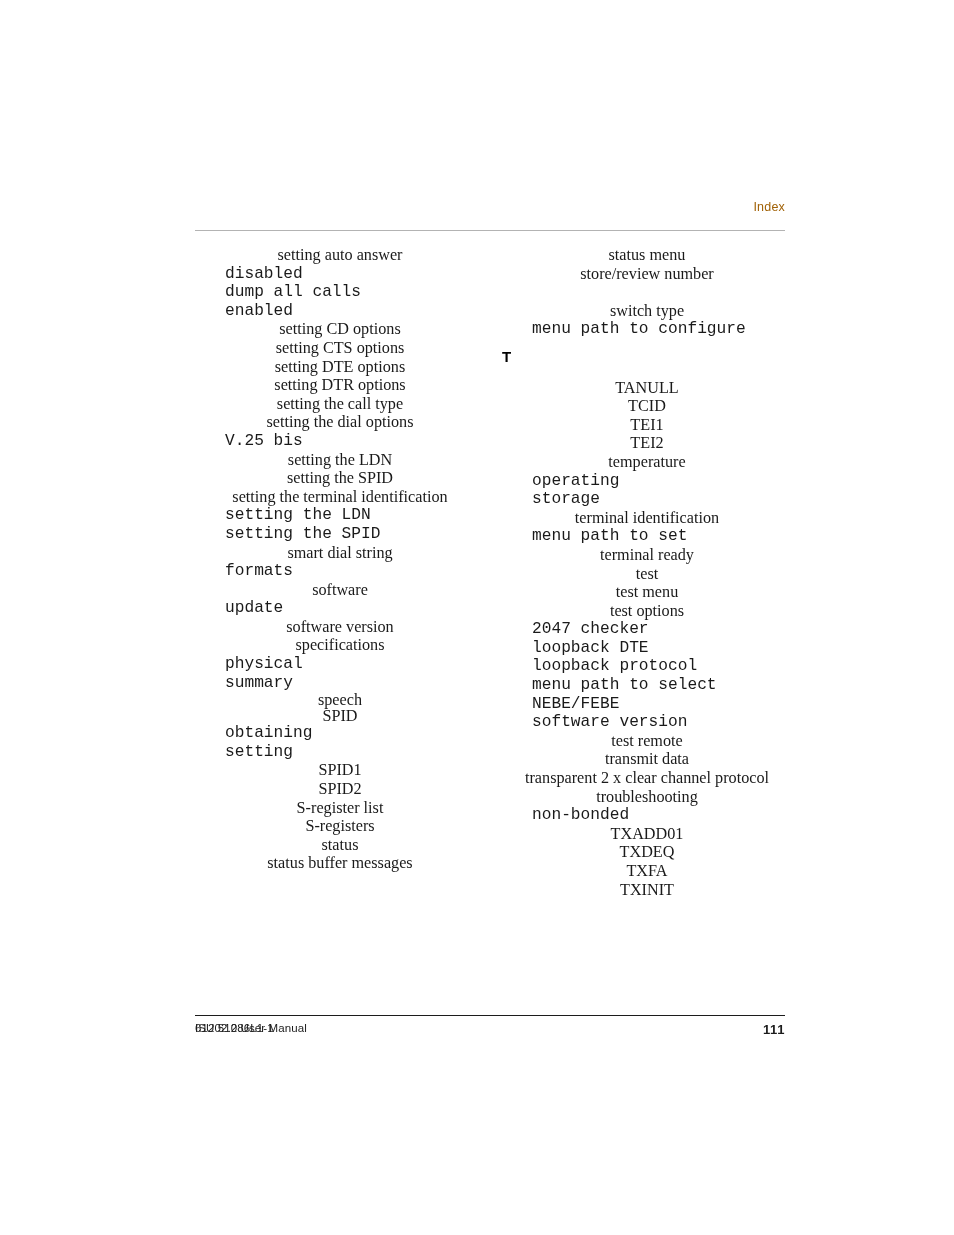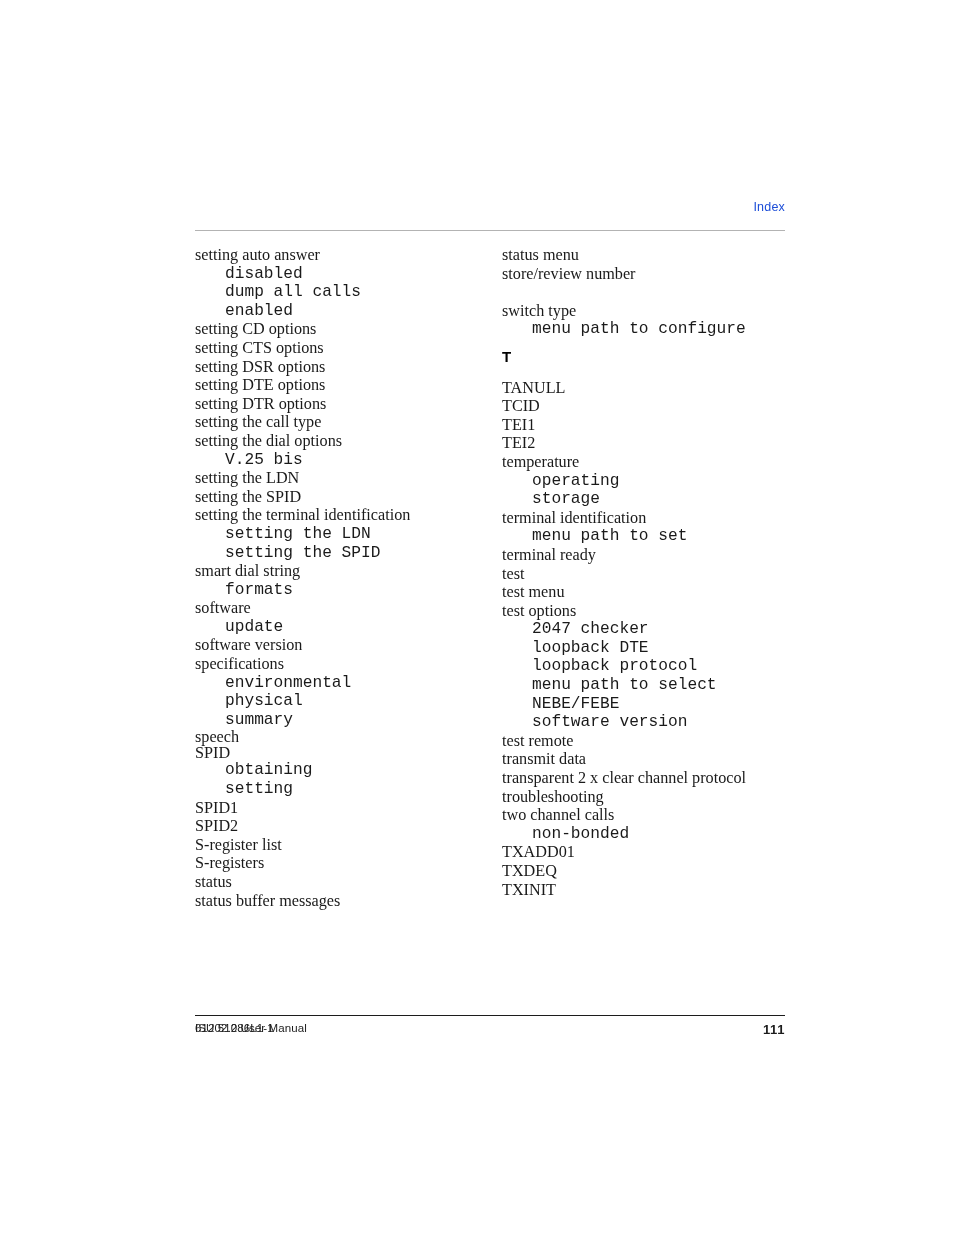--- a/index.html
+++ b/index.html
@@ -32,21 +32,21 @@
     width: 590px;
     height: 30px;
   }
   .header-text {
     position: absolute;
     right: 0;
     top: 0;
     font-family: "Liberation Sans", "DejaVu Sans", sans-serif;
     font-size: 12.5px;
     letter-spacing: 0.2px;
-    color: #1d4ed8;
+    color: #a16207;
     white-space: nowrap;
   }
   .header-rule {
     position: absolute;
     left: 0;
     top: 30px;
     width: 590px;
     height: 1px;
     background: #b3b3b3;
   }
@@ -67,21 +67,21 @@
   .col-left  { left: 0px; }
   .col-right { left: 307px; }
 
   .entry {
     font-size: 16.2px;
     line-height: 18.6px;
     white-space: nowrap;
     color: #1a1a1a;
     font-family: "Liberation Serif", "DejaVu Serif", serif;
   }
-  .entry.lvl1 { padding-left: 0px; }
+  .entry.lvl1 { padding-left: 0px; text-align: center; }
   .entry.lvl2 { padding-left: 30px; font-family: Liberation Mono, monospace; }
 
   
   .entry.tight { line-height: 16.0px; }
 
   
   .spacer { height: 18.6px; }
 
   
   .section-letter {
@@ -149,38 +149,36 @@
   </div>
 
   <div class="index-body">
     <div class="col col-left" id="left-col">
         <div class="entry lvl1">setting auto answer</div>
         <div class="entry lvl2">disabled</div>
         <div class="entry lvl2">dump all calls</div>
         <div class="entry lvl2">enabled</div>
         <div class="entry lvl1">setting CD options</div>
         <div class="entry lvl1">setting CTS options</div>
-        <div class="entry lvl1">setting DSR options</div>
         <div class="entry lvl1">setting DTE options</div>
         <div class="entry lvl1">setting DTR options</div>
         <div class="entry lvl1">setting the call type</div>
         <div class="entry lvl1">setting the dial options</div>
         <div class="entry lvl2">V.25 bis</div>
         <div class="entry lvl1">setting the LDN</div>
         <div class="entry lvl1">setting the SPID</div>
         <div class="entry lvl1">setting the terminal identification</div>
         <div class="entry lvl2">setting the LDN</div>
         <div class="entry lvl2">setting the SPID</div>
         <div class="entry lvl1">smart dial string</div>
         <div class="entry lvl2">formats</div>
         <div class="entry lvl1">software</div>
         <div class="entry lvl2">update</div>
         <div class="entry lvl1">software version</div>
         <div class="entry lvl1">specifications</div>
-        <div class="entry lvl2">environmental</div>
         <div class="entry lvl2">physical</div>
         <div class="entry lvl2">summary</div>
         <div class="entry lvl1 tight">speech</div>
         <div class="entry lvl1 tight">SPID</div>
         <div class="entry lvl2">obtaining</div>
         <div class="entry lvl2">setting</div>
         <div class="entry lvl1">SPID1</div>
         <div class="entry lvl1">SPID2</div>
         <div class="entry lvl1">S-register list</div>
         <div class="entry lvl1">S-registers</div>
@@ -212,24 +210,24 @@
         <div class="entry lvl2">2047 checker</div>
         <div class="entry lvl2">loopback DTE</div>
         <div class="entry lvl2">loopback protocol</div>
         <div class="entry lvl2">menu path to select</div>
         <div class="entry lvl2">NEBE/FEBE</div>
         <div class="entry lvl2">software version</div>
         <div class="entry lvl1">test remote</div>
         <div class="entry lvl1">transmit data</div>
         <div class="entry lvl1">transparent 2 x clear channel protocol</div>
         <div class="entry lvl1">troubleshooting</div>
-        <div class="entry lvl1">two channel calls</div>
         <div class="entry lvl2">non-bonded</div>
         <div class="entry lvl1">TXADD01</div>
         <div class="entry lvl1">TXDEQ</div>
+        <div class="entry lvl1">TXFA</div>
         <div class="entry lvl1">TXINIT</div>
       </div>
   </div>
 
   <div class="footer">
     <div class="footer-rule"></div>
     <div class="footer-row">
       <div class="footer-left">61202.086L1-1</div>
       <div class="footer-center">ISU 512 User Manual</div>
       <div class="footer-right">111</div>

